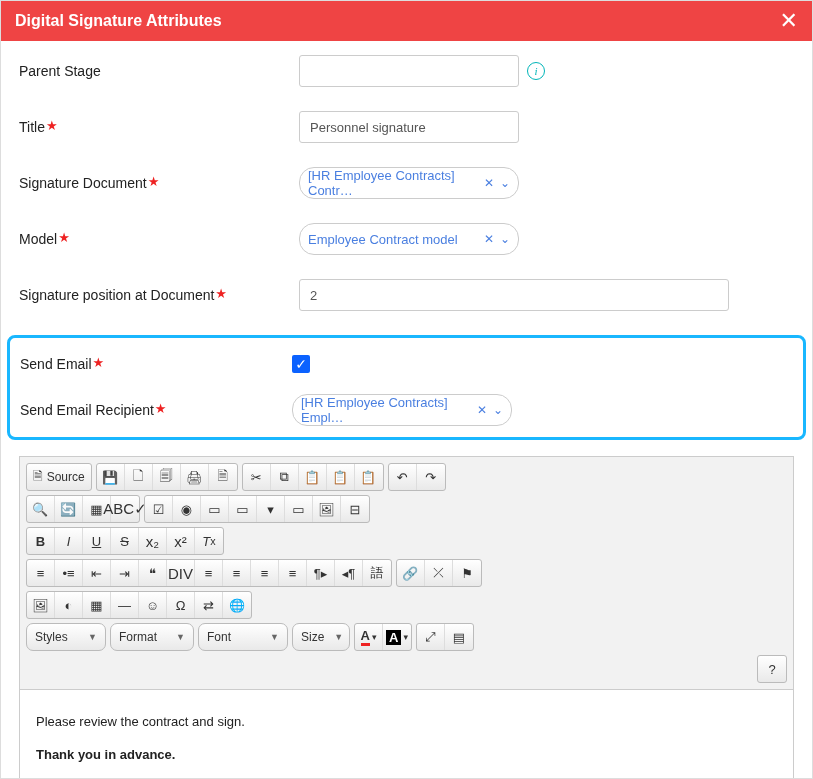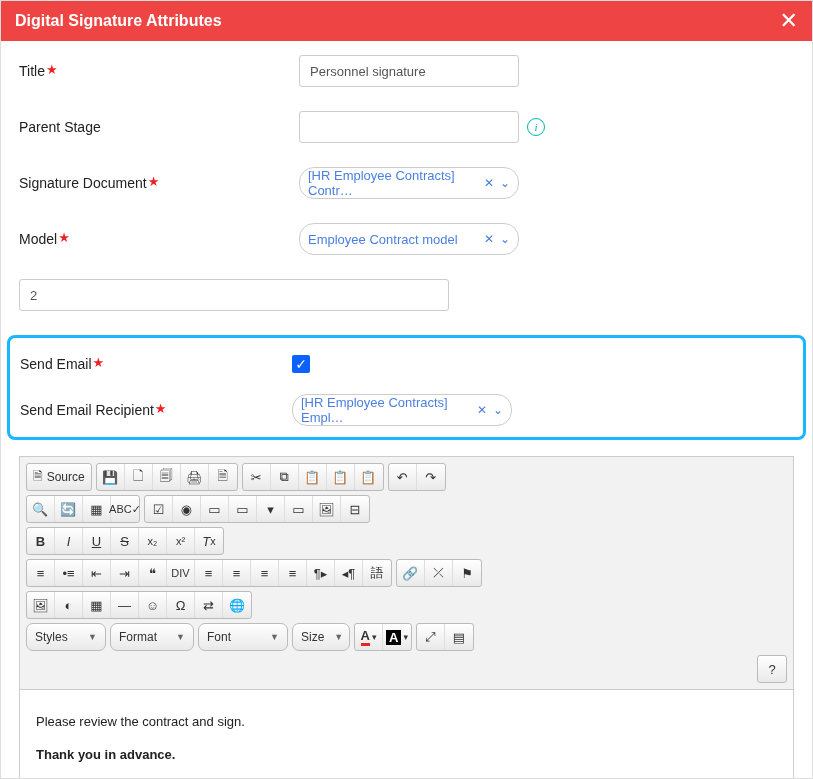--- a/index.html
+++ b/index.html
@@ -24,21 +24,21 @@
   .checkbox-fake { width:18px; height:18px; background:#0b62ff; border-radius:2px; display:flex; align-items:center; justify-content:center; color:#fff; font-size:14px; cursor:pointer;}
   
   .editor-holder { display:flex; align-items:flex-start }
   .editor-holder .label { padding-top:280px; }
   .rte { flex:1; border:1px solid #ccc; background:#fff; width:480px;}
   .rte-toolbar { background:#f2f2f2; border-bottom:1px solid #ccc; padding:6px 6px 2px 6px;}
   .btn-row { display:flex; flex-wrap:wrap; gap:4px; margin-bottom:4px; }
   .btn-group { display:flex; border:1px solid #bbb; border-radius:3px; background:linear-gradient(#fff,#e9e9e9); }
   .tbtn { width:28px; height:26px; display:flex; align-items:center; justify-content:center; border-right:1px solid #ddd; font-size:13px; color:#333; cursor:pointer;}
   .tbtn:last-child { border-right:none;}
-  .tbtn.small { font-size:11px; }
+  .tbtn.small { font-size:15px; }
   .sel-drop { height:28px; border:1px solid #bbb; background:linear-gradient(#fff,#e9e9e9); border-radius:7px; display:flex; align-items:center; justify-content:space-between; padding:0 8px; font-size:12px; color:#333; cursor:pointer;}
   .sel-drop .caret { font-size:9px; color:#666; margin-left:10px;}
   .rte-content { padding:24px 16px; font-size:13px; color:#222; min-height:140px;}
   .rte-content p { margin-bottom:18px; }
   .bold { font-weight:bold;}
   .color-btn { display:flex; align-items:center; gap:2px; padding:0 3px;}
   .swatch-A { font-weight:bold; font-size:13px; }
   .swatch-A.under-red { border-bottom:3px solid #e22; }
   .swatch-A.box-black { background:#000; color:#fff; padding:0 3px; }
 </style>
@@ -47,33 +47,33 @@
 
 <div class="dialog">
   <div class="titlebar">
     <span>Digital Signature Attributes</span>
     <span class="close-x">✕</span>
   </div>
 
   <div class="body">
 
     <div class="row">
-      <div class="label">
-        <span>Title</span><span class="req">★</span>
-      </div>
-      <div class="field-wrap">
-        <input class="text-input" value="Personnel signature" style="">
-      </div>
-    </div>
-
-    <div class="row">
       <div class="label">Parent Stage</div>
       <div class="field-wrap">
         <input class="text-input" value="" style="">
         <span class="info-circle">i</span>
+      </div>
+    </div>
+
+    <div class="row">
+      <div class="label">
+        <span>Title</span><span class="req">★</span>
+      </div>
+      <div class="field-wrap">
+        <input class="text-input" value="Personnel signature" style="">
       </div>
     </div>
 
     <div class="row">
       <div class="label">
         <span>Signature Document</span><span class="req">★</span>
       </div>
       <div class="field-wrap">
         <div class="select-chip">
           <span>[HR Employee Contracts] Contr…</span>
@@ -94,20 +94,23 @@
           <span>Employee Contract model</span>
           <span class="chip-actions">
             <span>✕</span>
             <span>⌄</span>
           </span>
         </div>
       </div>
     </div>
 
     <div class="row">
+      <div class="label">
+        <span>Signature position at Document</span><span class="req">★</span>
+      </div>
       <div class="field-wrap">
         <input class="text-input-wide" value="2" style="">
       </div>
     </div>
 
     <div class="highlight-group">
       <div class="row">
         <div class="label" style="width:272px">
           <span>Send Email</span><span class="req">★</span>
         </div>

